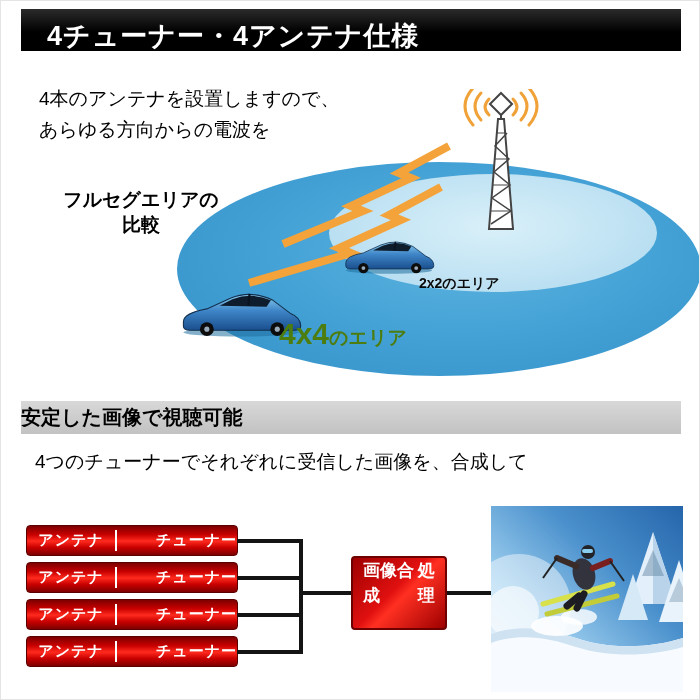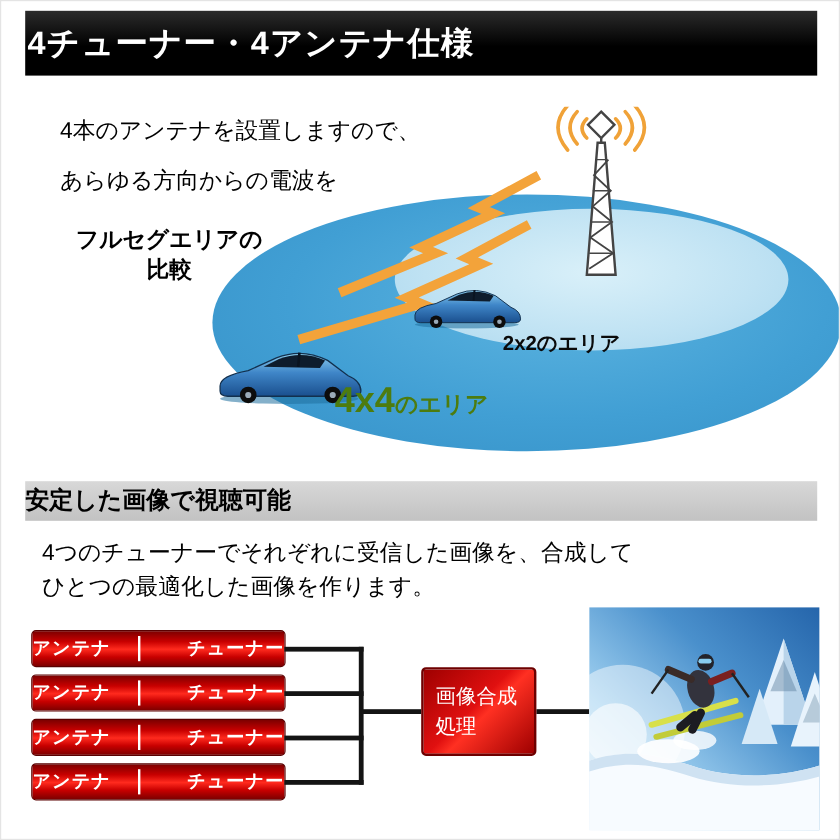--- a/index.html
+++ b/index.html
@@ -3,81 +3,81 @@
 <meta charset="utf-8">
 <style>
   html,body{margin:0;padding:0;background:#fff;}
   .page{
     position:relative;width:700px;height:700px;background:#ffffff;
     font-family:"Liberation Sans","DejaVu Sans",sans-serif;color:#000;
     overflow:hidden;border:1px solid #e4e4e4;box-sizing:border-box;
   }
   
   .header-banner{
-    position:absolute;left:20px;top:8px;width:660px;height:54px;
+    position:absolute;left:20px;top:8px;width:660px;height:42px;
     background:linear-gradient(180deg,#2b2b2b 0%,#000 55%,#000 100%);
     color:#fff;font-size:27px;font-weight:bold;line-height:54px;
-    padding-left:2px;box-sizing:border-box;letter-spacing:1px;
+    padding-left:26px;box-sizing:border-box;letter-spacing:1px;
   }
   
   .intro{position:absolute;left:34px;top:80px;font-size:19px;line-height:27px;}
-  .intro p{margin:15px;}
+  .intro p{margin:4px;}
   .compare-label{
     position:absolute;left:48px;top:188px;width:184px;text-align:center;
     font-size:19px;font-weight:bold;line-height:25px;font-family:Liberation Mono, monospace;
   }
   
   .ellipse-outer{
     position:absolute;left:176px;top:161px;width:524px;height:214px;border-radius:50%;
     background:radial-gradient(ellipse at 55% 42%, #5cb4e0 0%, #419fd4 55%, #3590c6 100%);
   }
   .ellipse-inner{
     position:absolute;left:328px;top:173px;width:328px;height:118px;border-radius:50%;
     background:radial-gradient(ellipse at 50% 45%, #d9f0f9 0%, #bfe2f3 60%, #aad7ee 100%);
   }
   .lightning-svg{position:absolute;left:170px;top:118px;}
   .tower-svg{position:absolute;left:440px;top:88px;}
   .car-small{position:absolute;left:340px;top:234px;}
   .car-large{position:absolute;left:176px;top:284px;}
-  .label-2x2{position:absolute;left:418px;top:274px;font-size:17px;font-weight:bold;color:#0a0a0a;}
+  .label-2x2{position:absolute;left:418px;top:274px;font-size:14px;font-weight:bold;color:#0a0a0a;}
   .label-4x4{position:absolute;left:278px;top:316px;font-weight:bold;color:#4d7c0f;}
   .label-4x4 .num{font-size:30px;}
   .label-4x4 .suf{font-size:19px;}
   
   .section-banner{
     position:absolute;left:20px;top:400px;width:660px;height:33px;
     background:linear-gradient(180deg,#d8d8d8 0%,#c2c2c2 100%);
     color:#000;font-weight:bold;font-size:20px;line-height:33px;
     padding-left:0;box-sizing:border-box;
   }
   .desc{position:absolute;left:34px;top:447px;font-size:19px;line-height:28px;}
-  .desc p{margin:0;}
+  .desc p{margin:0;text-align:right;}
   
   .at-bar{
     position:absolute;left:25px;width:212px;height:31px;border-radius:4px;
     background:linear-gradient(180deg,#7d0000 0%,#c80000 30%,#ff2a1e 52%,#c80000 74%,#7d0000 100%);
     border:1px solid #5a0000;box-sizing:border-box;
     display:flex;align-items:center;color:#fff;font-weight:bold;font-size:15px;letter-spacing:1px;
   }
-  .at-left{width:88px;text-align:left;}
+  .at-left{width:88px;text-align:center;}
   .at-div{width:2px;height:21px;background:#fff;}
   .at-right{flex:1;text-align:right;}
   .b1{top:524px}.b2{top:561px}.b3{top:598px}.b4{top:635px}
   .conn{position:absolute;background:#141414;}
   .stub{left:236px;width:66px;height:4px;}
   .s1{top:538px}.s2{top:575px}.s3{top:612px}.s4{top:649px}
   .trunk{left:298px;top:538px;width:4px;height:115px;}
   .mid{left:300px;top:590px;width:50px;height:4px;}
   .out{left:446px;top:590px;width:44px;height:4px;}
   .process-box{
     position:absolute;left:350px;top:555px;width:96px;height:74px;
     background:linear-gradient(135deg,#9e0000 0%,#e01010 45%,#ff3022 55%,#9e0000 100%);
     border:2px solid #6e0000;border-radius:4px;box-sizing:border-box;
-    color:#fff;font-weight:normal;font-size:17px;line-height:25px;
-    display:flex;flex-direction:column;justify-content:center;padding-left:10px;
+    color:#fff;font-weight:bold;font-size:17px;line-height:25px;
+    display:flex;flex-direction:row;justify-content:center;padding-left:10px;
   }
   .ski{position:absolute;left:490px;top:505px;}
 </style>
 </head>
 <body>
 
 <div class="page">
 
   <div class="header-banner">
     <span>4チューナー・4アンテナ仕様</span>
@@ -161,21 +161,20 @@
   <div class="label-4x4">
     <span class="num">4x4</span><span class="suf">のエリア</span>
   </div>
 
   <div class="section-banner">
     <span>安定した画像で視聴可能</span>
   </div>
 
   <div class="desc">
     <p>4つのチューナーでそれぞれに受信した画像を、合成して</p>
-    <p>ひとつの最適化した画像を作ります。</p>
   </div>
 
   <div class="at-bar b1">
     <span class="at-left">アンテナ</span>
     <span class="at-div"></span>
     <span class="at-right">チューナー</span>
   </div>
   <div class="at-bar b2">
     <span class="at-left">アンテナ</span>
     <span class="at-div"></span>

